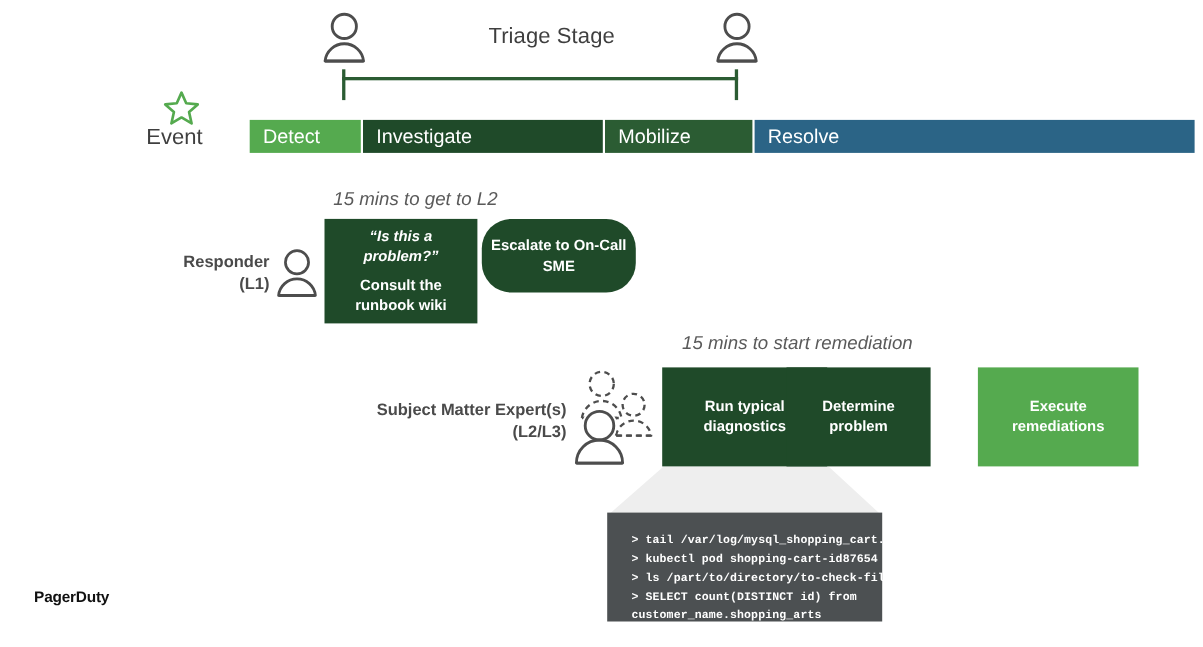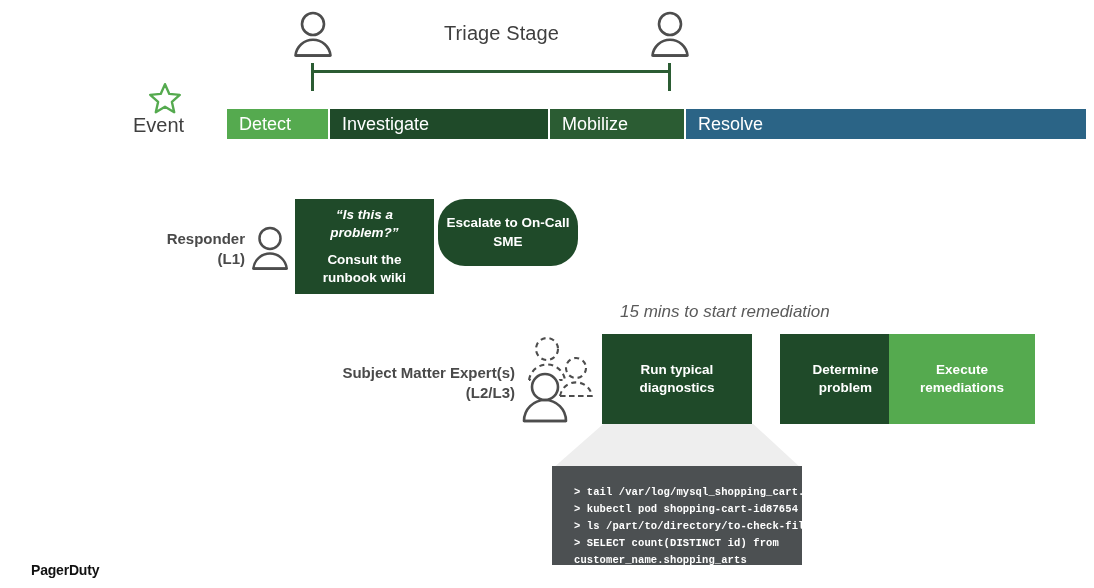--- a/index.html
+++ b/index.html
@@ -179,20 +179,21 @@
   <div class="phase-bar" style="left:314px; width:218px; background:#1f4a29;">
     <span>Investigate</span>
   </div>
   <div class="phase-bar" style="left:534px; width:134px; background:#2b5c33;">
     <span>Mobilize</span>
   </div>
   <div class="phase-bar" style="left:670px; width:400px; background:#2b6486;">
     <span>Resolve</span>
   </div>
 
+  <div class="timing-note" style="left:303px; top:171px;">15 mins to get to L2</div>
 
   <div class="lane-label" style="left:100px; top:229px; width:145px;">
     <span>Responder</span><br>
     <span>(L1)</span>
   </div>
 
   <div class="abs person-icon" style="left:248px; top:225px;">
     <svg width="44" height="46" viewBox="0 0 46 48" aria-hidden="true">
       <circle cx="23" cy="14" r="11" fill="none" stroke="#4d4d4d" stroke-width="2.6"></circle>
       <path d="M5.5 45.5 A17.6 17.6 0 0 1 40.5 45.5 Z" fill="none" stroke="#4d4d4d" stroke-width="2.6" stroke-linejoin="round"></path>
@@ -243,31 +244,31 @@
     </svg>
   </div>
 
   <div class="funnel" style="left:552px; top:424px; width:250px; height:45px;
        clip-path: polygon(20.5% 0%, 80.5% 0%, 100% 100%, 0% 100%);"></div>
 
   <div class="action-box" style="left:602px; top:334px; width:150px; height:90px; background:#1f4a29;">
     <span class="plain">Run typical diagnostics</span>
   </div>
 
-  <div class="action-box" style="left:780px; top:334px; width:131px; height:90px; background:#1f4a29;">
+  <div class="action-box" style="left:715px; top:334px; width:131px; height:90px; background:#1f4a29;">
     <span class="plain">Determine problem</span>
   </div>
 
   <div class="action-box" style="left:889px; top:334px; width:146px; height:90px; background:#55aa4f;">
     <span class="plain">Execute remediations</span>
   </div>
 
   <div class="terminal" style="left:552px; top:466px; width:250px; height:99px;">
     <div class="terminal-line">&gt; tail /var/log/mysql_shopping_cart.log</div>
     <div class="terminal-line">&gt; kubectl pod shopping-cart-id87654 logs</div>
     <div class="terminal-line">&gt; ls /part/to/directory/to-check-file</div>
     <div class="terminal-line">&gt; SELECT count(DISTINCT id) from</div>
     <div class="terminal-line">customer_name.shopping_arts</div>
   </div>
 
-  <div class="footer-logo" style="left:31px; top:562px;">PagerDuty</div>
+  <div class="footer-logo" style="left:31px; top:534px;">PagerDuty</div>
 
 </div>
 
 </body></html>

